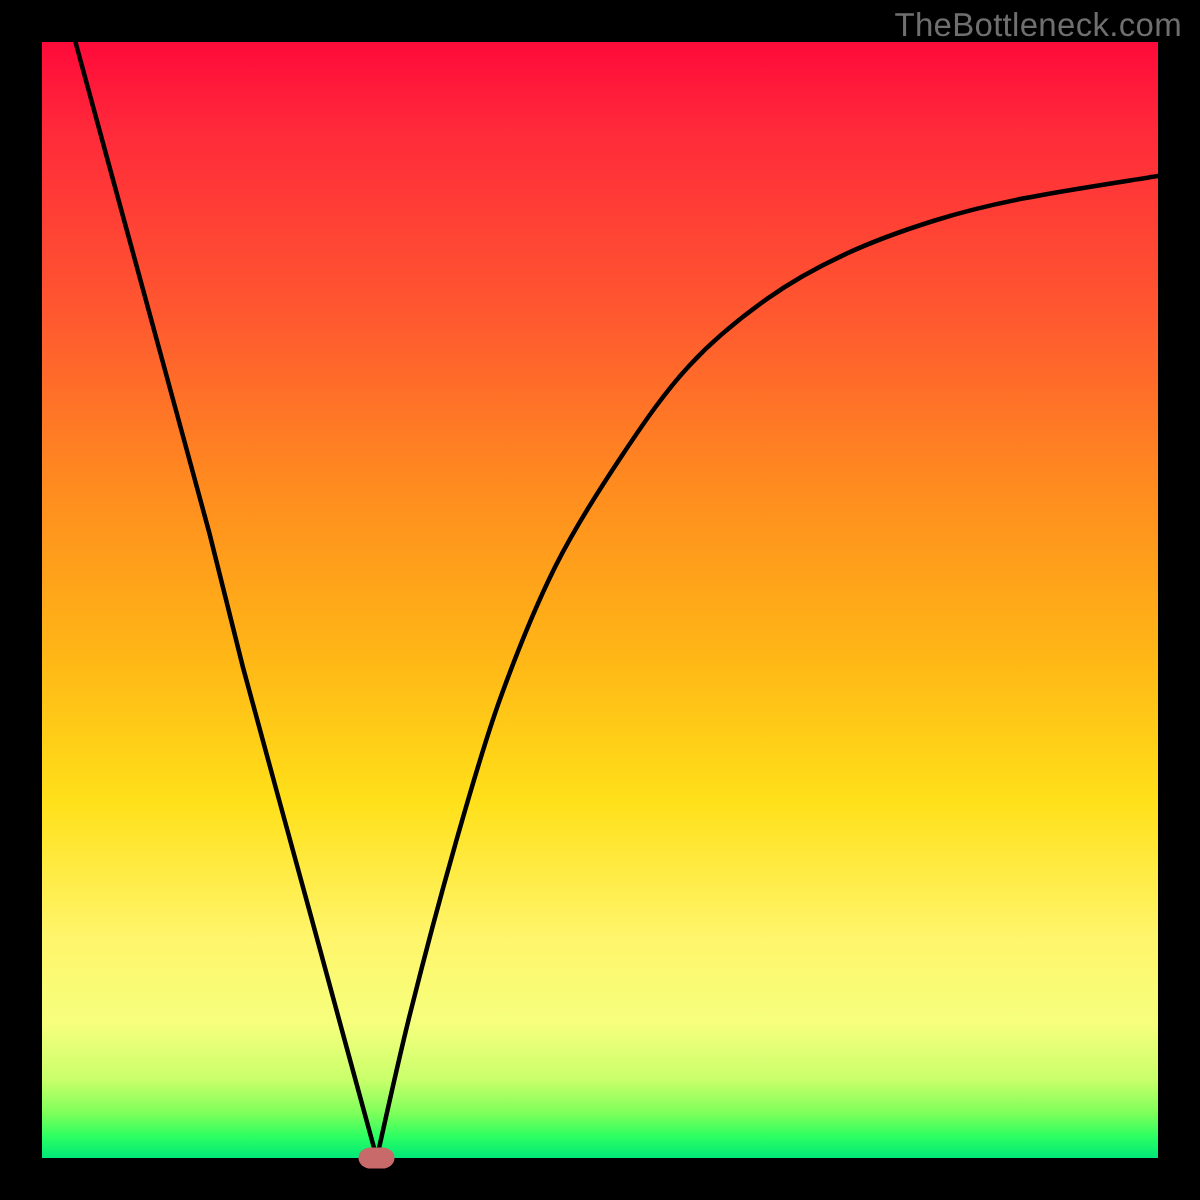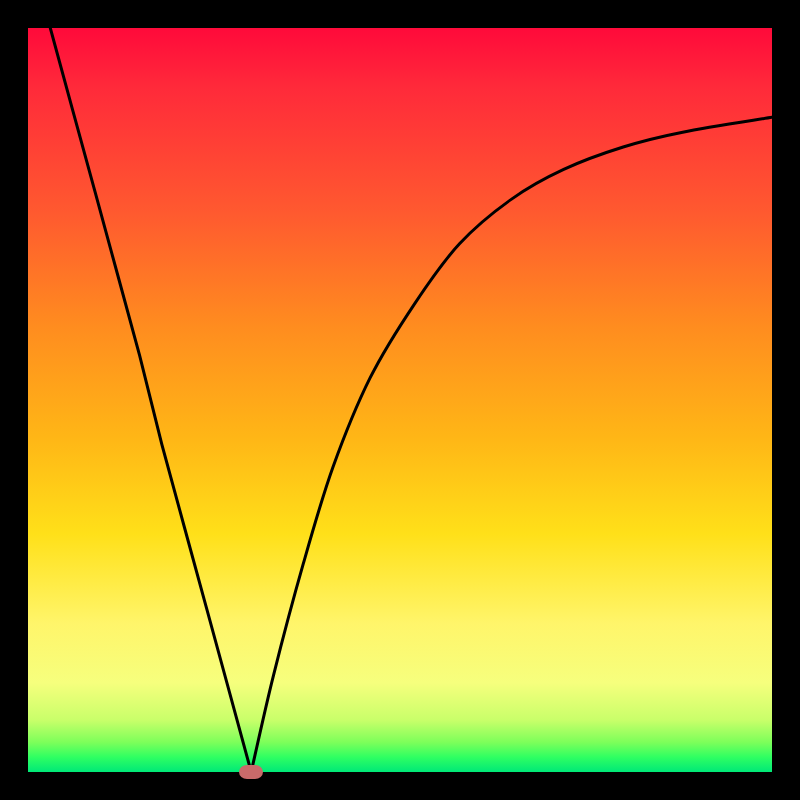--- a/index.html
+++ b/index.html
@@ -65,20 +65,21 @@
     height: 14px;
     border-radius: 8px / 7px;
     background: #c96a6a;
     transform: translate(-50%, -50%);
   }
 </style>
 </head>
 <body>
 
 <div class="frame">
+  <div class="watermark">TheBottleneck.com</div>
 
   <div class="plot">
     <svg class="curve" viewBox="0 0 744 744" preserveAspectRatio="none">
       <path id="left-branch-path" fill="none" stroke="#000" stroke-width="3" stroke-linecap="round" d="M 22.3 0.0 L 44.6 81.8 L 67.0 163.7 L 89.3 245.5 L 111.6 327.4 L 133.9 416.6 L 156.2 498.5 L 178.6 580.3 L 200.9 662.2 L 223.2 744.0"></path>
       <path id="right-branch-path" fill="none" stroke="#000" stroke-width="3" stroke-linecap="round" d="M 223.2 744.0 C 226.9 727.9, 236.8 682.0, 245.5 647.3 C 254.2 612.6, 265.4 570.4, 275.3 535.7 C 285.2 501.0, 293.9 470.0, 305.0 439.0 C 316.2 408.0, 328.6 377.0, 342.2 349.7 C 355.9 322.4, 372.0 297.6, 386.9 275.3 C 401.8 253.0, 415.4 233.1, 431.5 215.8 C 447.6 198.4, 466.2 183.5, 483.6 171.1 C 501.0 158.7, 517.1 150.0, 535.7 141.4 C 554.3 132.7, 575.4 125.2, 595.2 119.0 C 615.0 112.8, 629.9 109.1, 654.7 104.2 C 679.5 99.2, 729.1 91.8, 744.0 89.3"></path>
     </svg>
     <div id="min-marker" class="marker" style="left: 223.2px; top: 744px;"></div>
   </div>
 </div>
 

